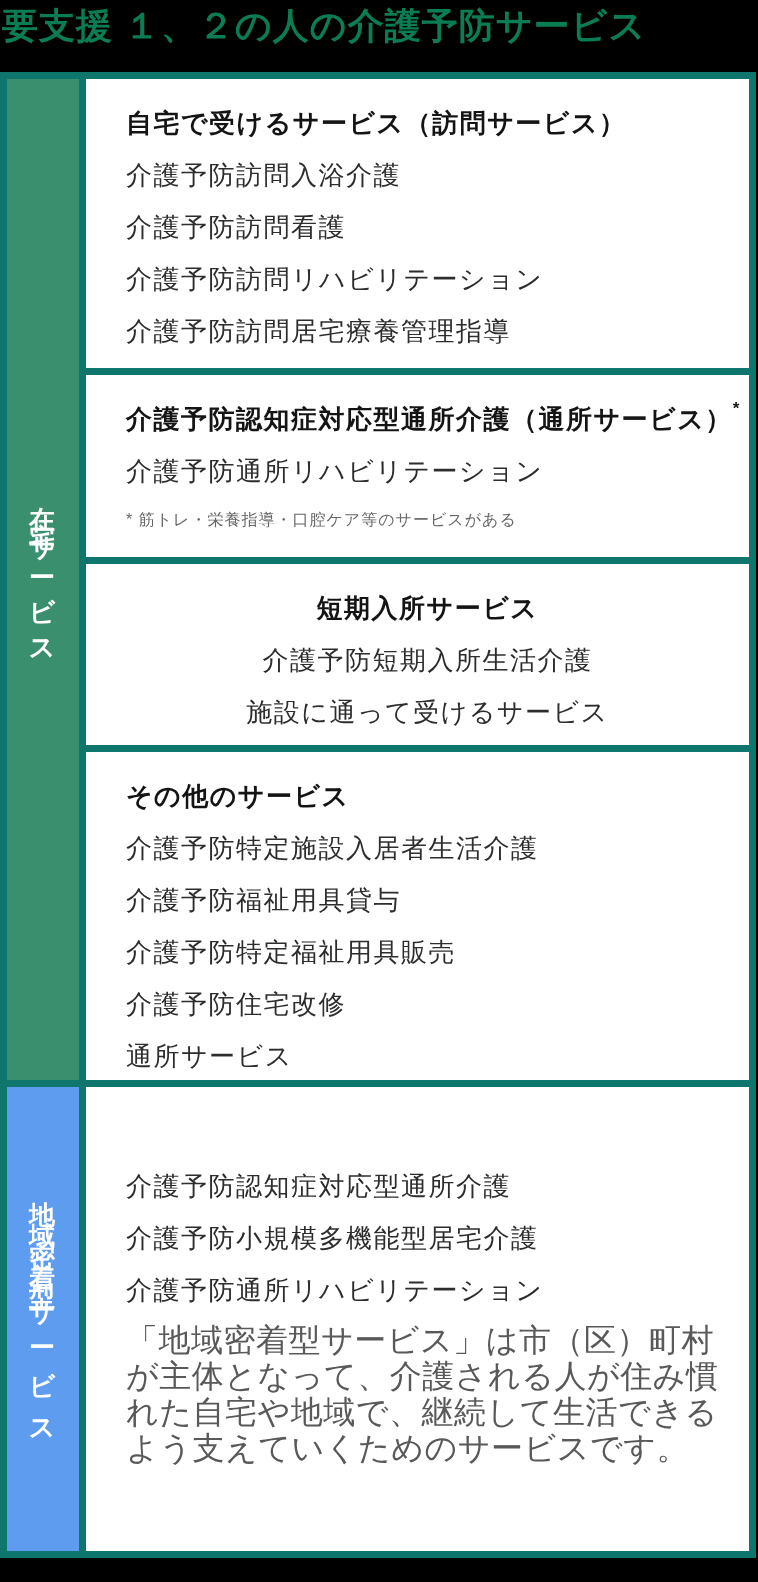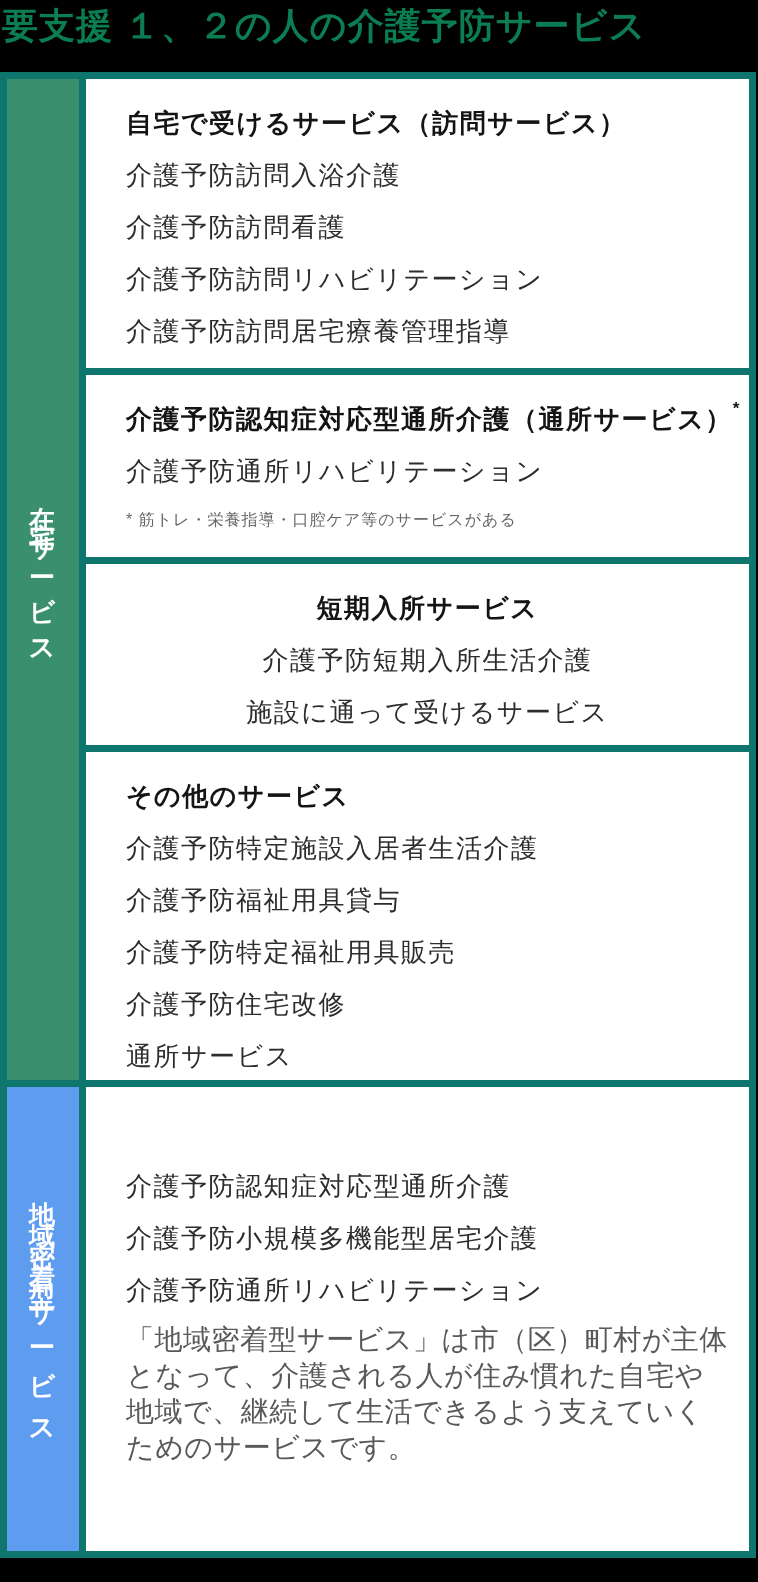--- a/index.html
+++ b/index.html
@@ -94,21 +94,21 @@
   .footnote {
     margin-top: 22px;
     font-size: 16px;
     line-height: 26px;
     color: #666666;
     letter-spacing: 1px;
     white-space: nowrap;
   }
   .description {
     margin-top: 18px;
-    font-size: 28px;
+    font-size: 32px;
     line-height: 36px;
     color: #595959;
     max-width: 606px;
     letter-spacing: 0.5px;
   }
 </style>
 </head>
 <body>
 
 <div class="page">

